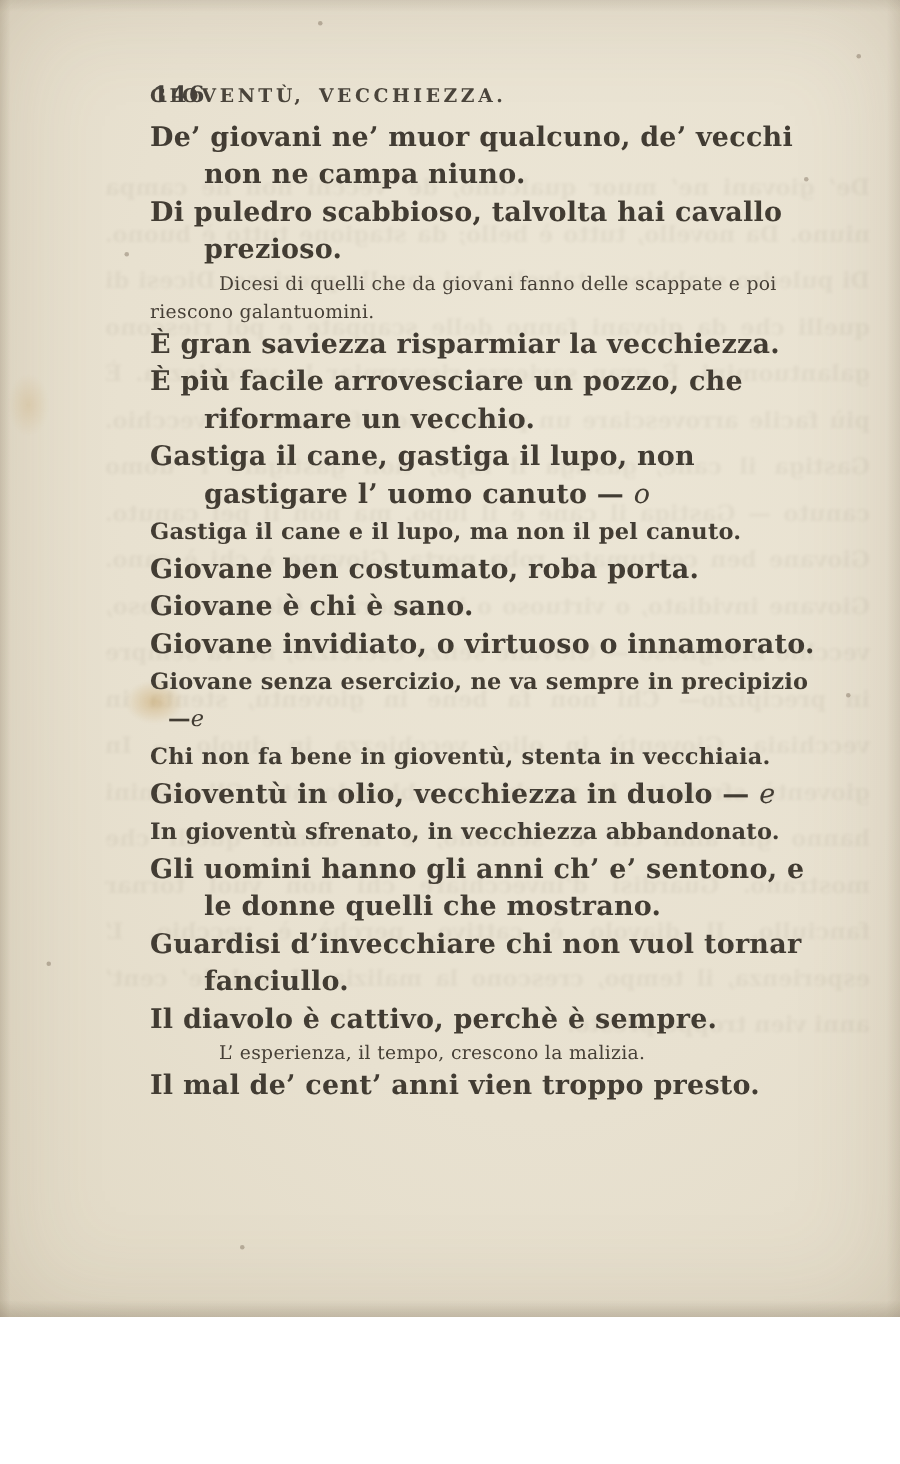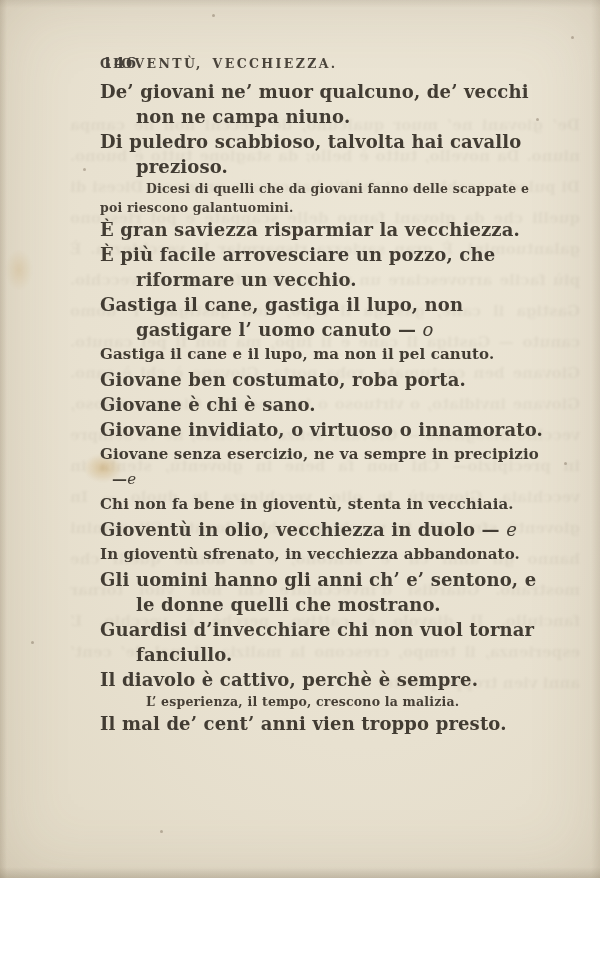--- a/index.html
+++ b/index.html
@@ -41,21 +41,21 @@
   .proverb{
     margin-top:13px;font-size:18px;font-weight:bold;line-height:25px;
     letter-spacing:.15px;padding-left:36px;text-indent:-36px;
   }
   .variant{
     margin-top:7px;margin-left:26px;
     font-size:15px;font-weight:bold;line-height:25px;letter-spacing:.15px;
     padding-left:12px;text-indent:-12px;
   }
   .note{
-    margin-top:2px;font-size:12.5px;font-weight:bold;line-height:19px;
+    margin-top:2px;font-size:12.5px;font-weight:normal;line-height:19px;
     letter-spacing:.2px;text-indent:46px;color:#463f36;
   }
   .tail{font-style:italic;font-weight:normal;}
   .stain{
     position:absolute;left:84px;top:454px;width:38px;height:28px;
     background:radial-gradient(ellipse, rgba(186,140,62,.38), rgba(186,140,62,0) 72%);
     filter:blur(1px);pointer-events:none;
   }
   .stain.s2{left:6px;top:250px;width:26px;height:40px;opacity:.5;}
   .speck{

